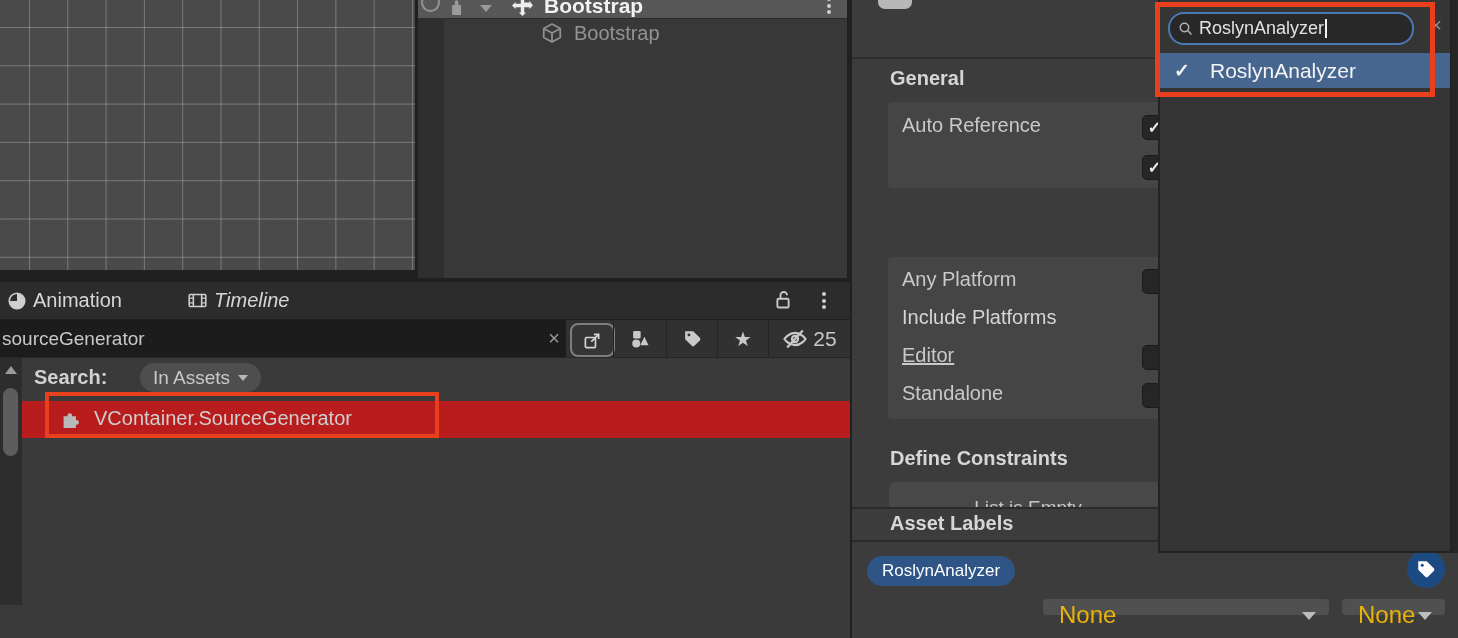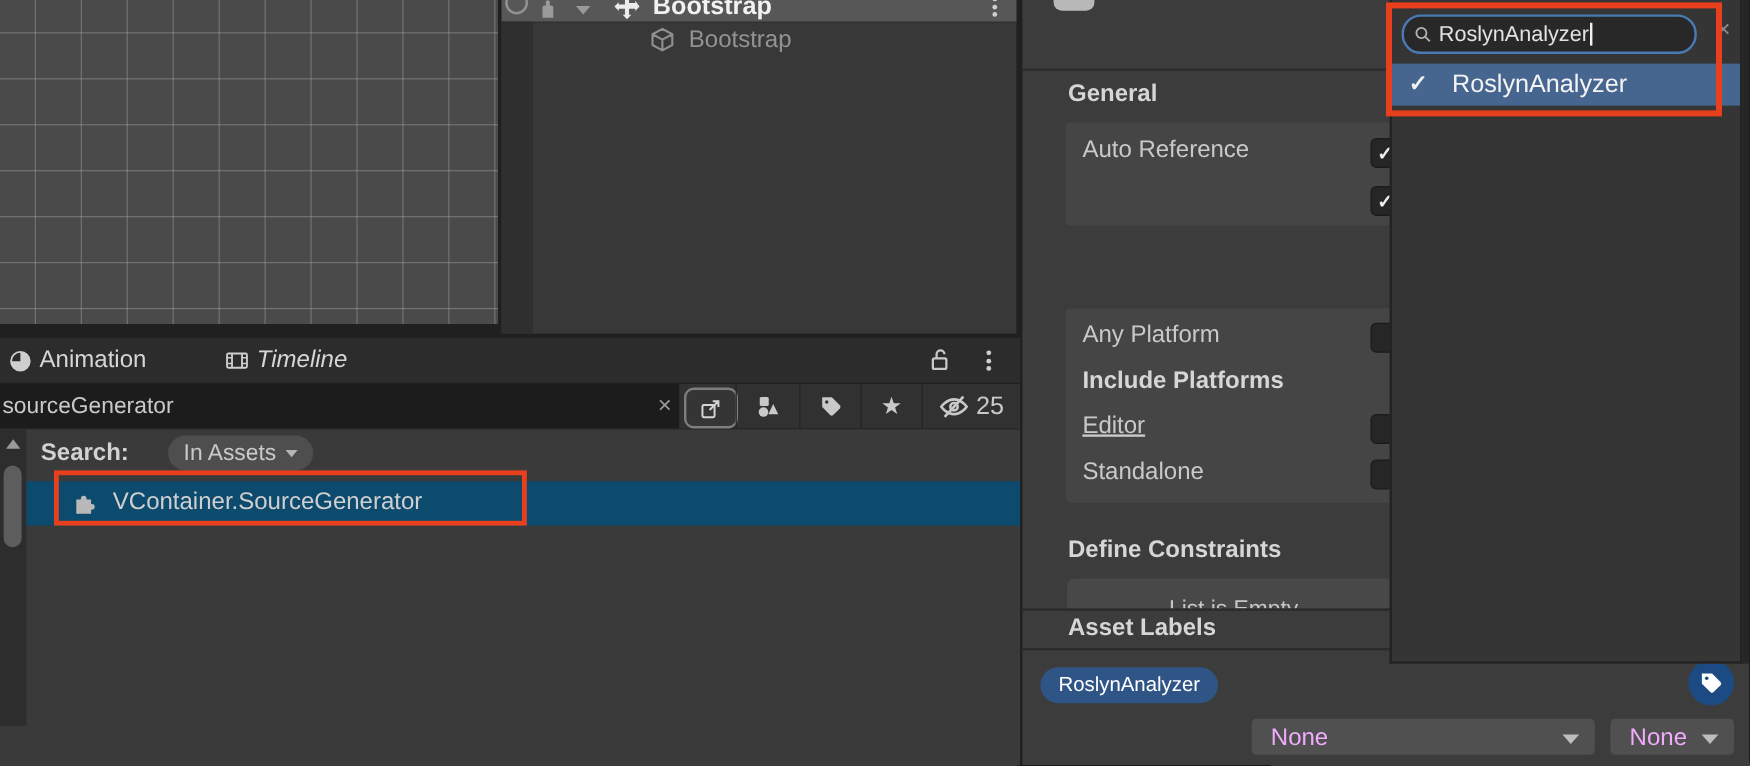--- a/index.html
+++ b/index.html
@@ -30,32 +30,32 @@
   .searchbox span{position:absolute;left:2px;top:0;line-height:37px;font-size:19px;color:#c9c9c9;white-space:nowrap;}
   .tb-divider{top:0;width:1px;height:37px;background:#242424;}
   .tb-btn{top:0;height:37px;display:flex;align-items:center;justify-content:center;gap:5px;color:#c9c9c9;}
   .expандbtn{left:570px;top:3px;width:41px;height:30px;border:2px solid #7e7e7e;border-radius:8px;background:#353535;display:flex;align-items:center;justify-content:center;}
   .results{left:0;top:76px;right:0;height:486px;background:#3a3a3a;}
   .scrollcol{left:0;top:0;width:22px;height:247px;background:#2d2d2d;}
   .scroll-thumb{left:3px;top:30px;width:15px;height:68px;background:#5d5d5d;border-radius:8px;}
   .search-scope-label{font-size:20px;font-weight:bold;color:#d2d2d2;}
   .pill{height:29px;border-radius:15px;background:#4e4e4e;display:flex;align-items:center;gap:8px;padding:0 13px;color:#c9c9c9;font-size:19px;}
   .pill .tri{width:0;height:0;border-left:5.5px solid transparent;border-right:5.5px solid transparent;border-top:6.5px solid #b5b5b5;}
-  .result-row{left:22px;right:0;top:43px;height:37px;background:#0c4a6e;display:flex;align-items:center;}
+  .result-row{left:22px;right:0;top:43px;height:37px;background:#b91c1c;display:flex;align-items:center;}
   .result-label{font-size:20px;color:#cfcfcf;}
   
   .insp{left:852px;top:0;width:606px;height:638px;background:#3c3c3c;}
   .sec-title{font-size:20px;font-weight:bold;color:#d6d6d6;white-space:nowrap;}
   .row-label{font-size:20px;color:#c9c9c9;white-space:nowrap;}
   .gbox{background:#454545;border-radius:4px;}
   .checkbox{width:23px;height:23px;background:#262626;border:1px solid #1b1b1b;border-radius:5px;
             display:flex;align-items:center;justify-content:center;color:#ededed;font-size:16px;font-weight:bold;}
   .hdiv{left:0;right:0;height:2px;background:#2d2d2d;}
   .label-pill{height:30px;line-height:30px;border-radius:15px;padding:0 15px;color:#fff;font-size:17px;}
-  .dd{height:30px;background:#505050;border-radius:4px;color:#f0abfc;font-size:20px;}
+  .dd{height:16px;background:#505050;border-radius:4px;color:#eab308;font-size:24px;}
   .dd span{position:absolute;left:16px;line-height:32px;}
   .dd .tri{position:absolute;right:13px;top:13px;width:0;height:0;border-left:7px solid transparent;border-right:7px solid transparent;border-top:8px solid #bdbdbd;}
   .tagbtn{width:38px;height:38px;border-radius:50%;display:flex;align-items:center;justify-content:center;}
   
   .popup{left:1158px;top:0;width:294px;height:553px;background:#353535;border:2px solid #232323;border-top:none;box-sizing:border-box;z-index:10;}
   .popup-field{left:8px;top:12px;width:246px;height:33px;background:#282828;border:2px solid #4a7ab5;border-radius:16px;
                display:flex;align-items:center;padding-left:8px;box-sizing:border-box;}
   .popup-field span{font-size:18px;color:#e2e2e2;margin-left:5px;white-space:nowrap;}
   .caret-bar{width:2px;height:19px;background:#f0f0f0;margin-left:1px;}
   .popup-row{left:0;top:53px;width:290px;height:35px;}
@@ -200,21 +200,21 @@
         <span>✓</span>
       </div>
       <div class="abs checkbox" style="left:254px;top:53px;">
         <span>✓</span>
       </div>
     </div>
 
     <div class="abs gbox" style="left:36px;top:257px;width:278px;height:162px;">
       <div class="abs row-label" style="left:14px;top:11px;">Any Platform</div>
       <div class="abs checkbox" style="left:254px;top:12px;"></div>
-      <div class="abs row-label" style="left:14px;top:49px;font-weight:bold;color:#d6d6d6;">Include Platforms</div>
+      <div class="abs row-label" style="left:14px;top:49px;font-weight:normal;color:#d6d6d6;">Include Platforms</div>
       <div class="abs row-label" style="left:14px;top:87px;text-decoration:underline;">Editor</div>
       <div class="abs checkbox" style="left:254px;top:88px;"></div>
       <div class="abs row-label" style="left:14px;top:125px;">Standalone</div>
       <div class="abs checkbox" style="left:254px;top:126px;"></div>
     </div>
 
     <div class="abs sec-title" style="left:38px;top:447px;">Define Constraints</div>
     <div class="abs" style="left:37px;top:482px;width:278px;height:25px;background:#484848;border-radius:7px 7px 0 0;overflow:hidden;">
       <div class="abs" style="left:0;right:0;top:15px;text-align:center;font-size:19px;color:#c6c6c6;">List is Empty</div>
     </div>

